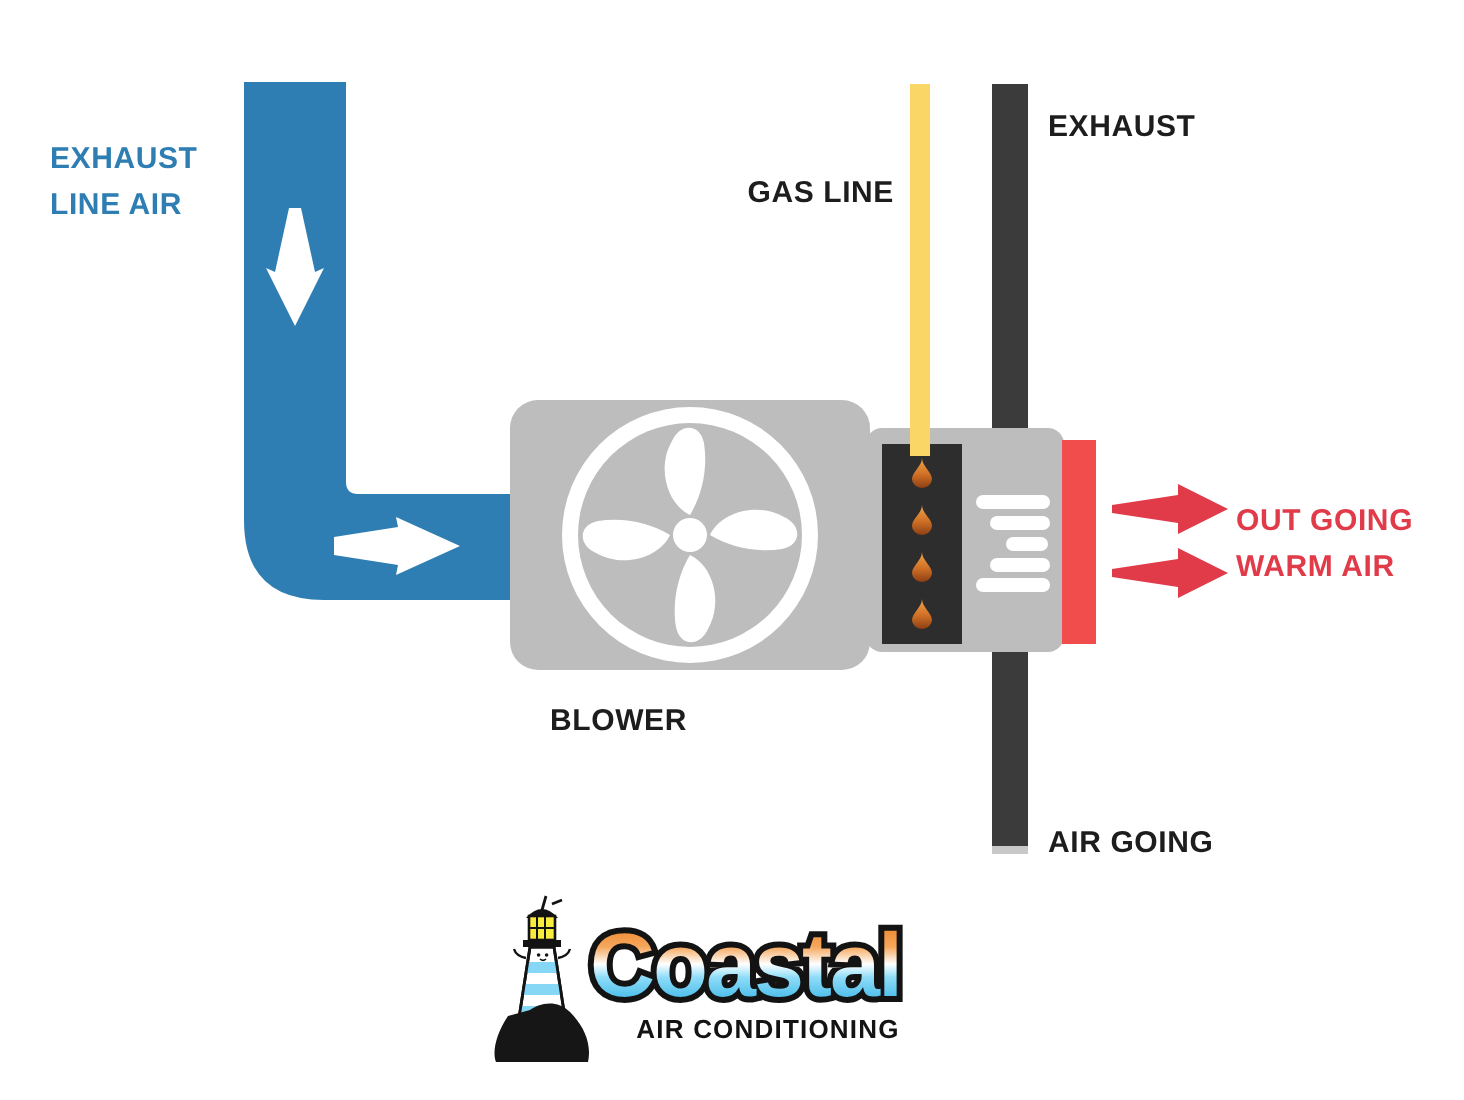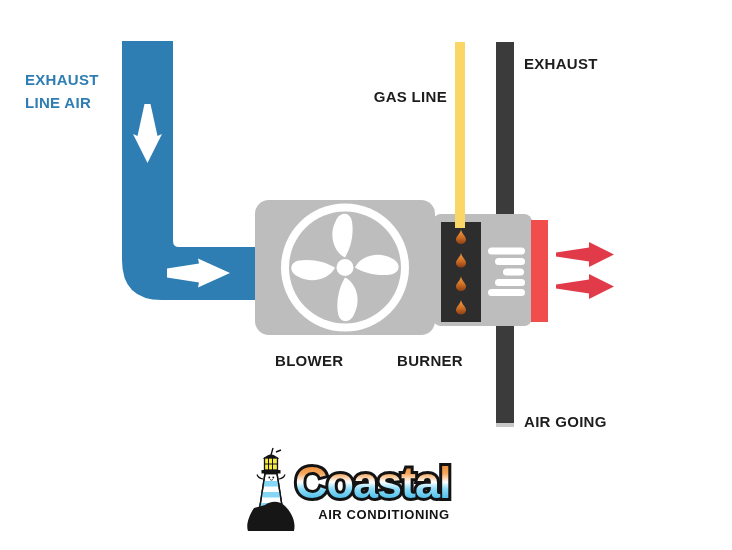--- a/index.html
+++ b/index.html
@@ -107,22 +107,25 @@
     <div>EXHAUST</div>
     <div>LINE AIR</div>
   </div>
 
   <div class="lbl lbl-right" style="left:340px;top:52px;width:107px;">GAS LINE</div>
 
   <div class="lbl" style="left:524px;top:52px;text-align:center;">EXHAUST</div>
 
   <div class="lbl lbl-center" style="left:275px;top:349px;width:140px;">BLOWER</div>
 
-  <div class="lbl lbl-center" style="left:397px;top:349px;width:120px;">BURNER</div>
 
+  <div class="lbl lbl-red" style="left:618px;top:249px;">
+    <div>OUT GOING</div>
+    <div>WARM AIR</div>
+  </div>
 
   <div class="lbl" style="left:524px;top:410px;">AIR GOING</div>
 
   <div class="logo">
     <svg class="logo-lh" width="56" height="86" viewBox="0 0 56 86">
 
       <path d="M28,8 L30,1 M33,5 l5,-2" stroke="#131313" stroke-width="1.4" fill="none"></path>
 
       <path d="M20,12 Q28,3 36,12 Z" fill="#131313"></path>
 

